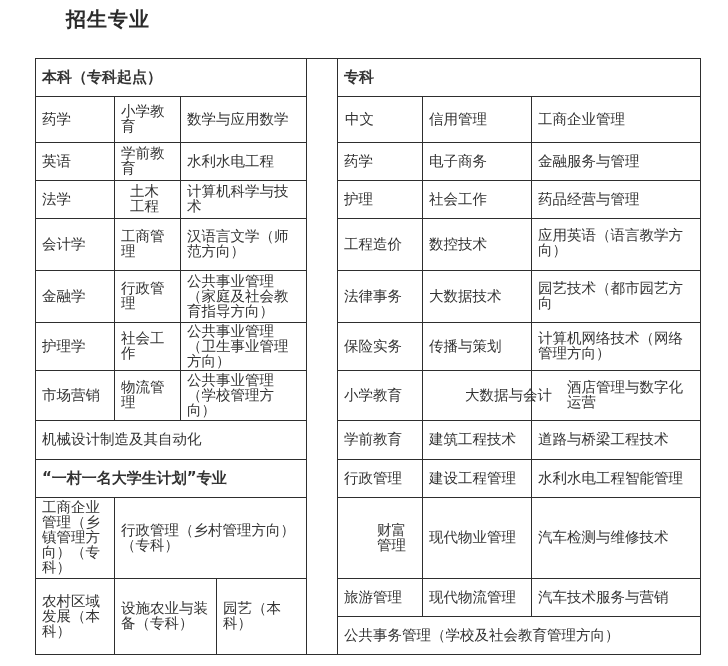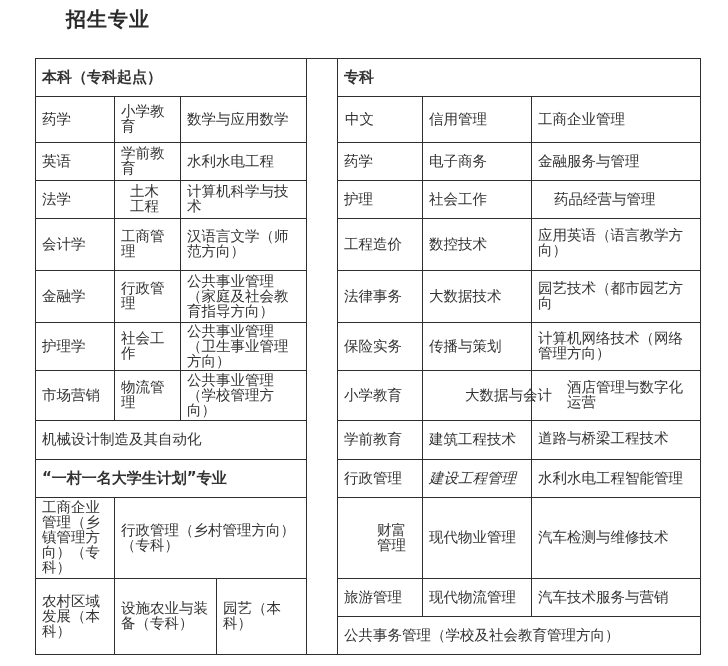--- a/index.html
+++ b/index.html
@@ -50,38 +50,38 @@
     <div class="cell" style="left: 216px; top: 578px; width: 90px; height: 76px;">园艺（本科）</div>
     <div class="cell hdr" style="left: 337px; top: 58px; width: 363px; height: 38px;">专科</div>
     <div class="cell" style="left: 337px; top: 96px; width: 85px; height: 46px; padding-left: 8px;">中文</div>
     <div class="cell" style="left: 422px; top: 96px; width: 109px; height: 46px;">信用管理</div>
     <div class="cell" style="left: 531px; top: 96px; width: 169px; height: 46px;">工商企业管理</div>
     <div class="cell" style="left: 337px; top: 142px; width: 85px; height: 38px;">药学</div>
     <div class="cell" style="left: 422px; top: 142px; width: 109px; height: 38px;">电子商务</div>
     <div class="cell" style="left: 531px; top: 142px; width: 169px; height: 38px;">金融服务与管理</div>
     <div class="cell" style="left: 337px; top: 180px; width: 85px; height: 38px;">护理</div>
     <div class="cell" style="left: 422px; top: 180px; width: 109px; height: 38px;">社会工作</div>
-    <div class="cell" style="left: 547px; top: 180px; width: 169px; height: 38px;">药品经营与管理</div>
+    <div class="cell" style="left: 531px; top: 180px; width: 169px; height: 38px;">药品经营与管理</div>
     <div class="cell" style="left: 337px; top: 218px; width: 85px; height: 52px;">工程造价</div>
     <div class="cell" style="left: 422px; top: 218px; width: 109px; height: 52px;">数控技术</div>
     <div class="cell" style="left: 531px; top: 218px; width: 169px; height: 52px; font-family: Liberation Mono, monospace;">应用英语（语言教学方向）</div>
     <div class="cell" style="left: 337px; top: 270px; width: 85px; height: 52px;">法律事务</div>
     <div class="cell" style="left: 422px; top: 270px; width: 109px; height: 52px;">大数据技术</div>
     <div class="cell" style="left: 531px; top: 270px; width: 169px; height: 52px;">园艺技术（都市园艺方向</div>
     <div class="cell" style="left: 337px; top: 322px; width: 85px; height: 48px;">保险实务</div>
     <div class="cell" style="left: 422px; top: 322px; width: 109px; height: 48px;">传播与策划</div>
     <div class="cell" style="left: 531px; top: 322px; width: 169px; height: 48px;">计算机网络技术（网络管理方向）</div>
     <div class="cell" style="left: 337px; top: 370px; width: 85px; height: 50px;">小学教育</div>
     <div class="cell" style="left: 422px; top: 370px; width: 109px; height: 50px; margin-left: 36px;">大数据与会计</div>
     <div class="cell" style="left: 531px; top: 370px; width: 169px; height: 50px; padding-left: 36px;">酒店管理与数字化运营</div>
     <div class="cell" style="left: 337px; top: 420px; width: 85px; height: 39px;">学前教育</div>
     <div class="cell" style="left: 422px; top: 420px; width: 109px; height: 39px;">建筑工程技术</div>
-    <div class="cell" style="left: 531px; top: 420px; width: 169px; height: 39px; font-family: Liberation Mono, monospace;">道路与桥梁工程技术</div>
+    <div class="cell" style="left: 531px; top: 420px; width: 169px; height: 39px;">道路与桥梁工程技术</div>
     <div class="cell" style="left: 337px; top: 459px; width: 85px; height: 38px;">行政管理</div>
-    <div class="cell" style="left: 422px; top: 459px; width: 109px; height: 38px; font-style: italic;">建设工程管理</div>
+    <div class="cell" style="left: 422px; top: 459px; width: 109px; height: 38px;">建设工程管理</div>
     <div class="cell" style="left: 531px; top: 459px; width: 169px; height: 38px;">水利水电工程智能管理</div>
     <div class="cell" style="left: 337px; top: 497px; width: 85px; height: 81px; padding-left: 40px;">财富管理</div>
     <div class="cell" style="left: 422px; top: 497px; width: 109px; height: 81px;">现代物业管理</div>
     <div class="cell" style="left: 531px; top: 497px; width: 169px; height: 81px;">汽车检测与维修技术</div>
     <div class="cell" style="left: 337px; top: 578px; width: 85px; height: 38px;">旅游管理</div>
     <div class="cell" style="left: 422px; top: 578px; width: 109px; height: 38px;">现代物流管理</div>
     <div class="cell" style="left: 531px; top: 578px; width: 169px; height: 38px;">汽车技术服务与营销</div>
     <div class="cell" style="left: 337px; top: 616px; width: 363px; height: 38px;">公共事务管理（学校及社会教育管理方向）</div>
     <div class="line" style="left: 35px; top: 58px; width: 666px; height: 1px;"></div>
     <div class="line" style="left: 35px; top: 654px; width: 666px; height: 1px;"></div>

